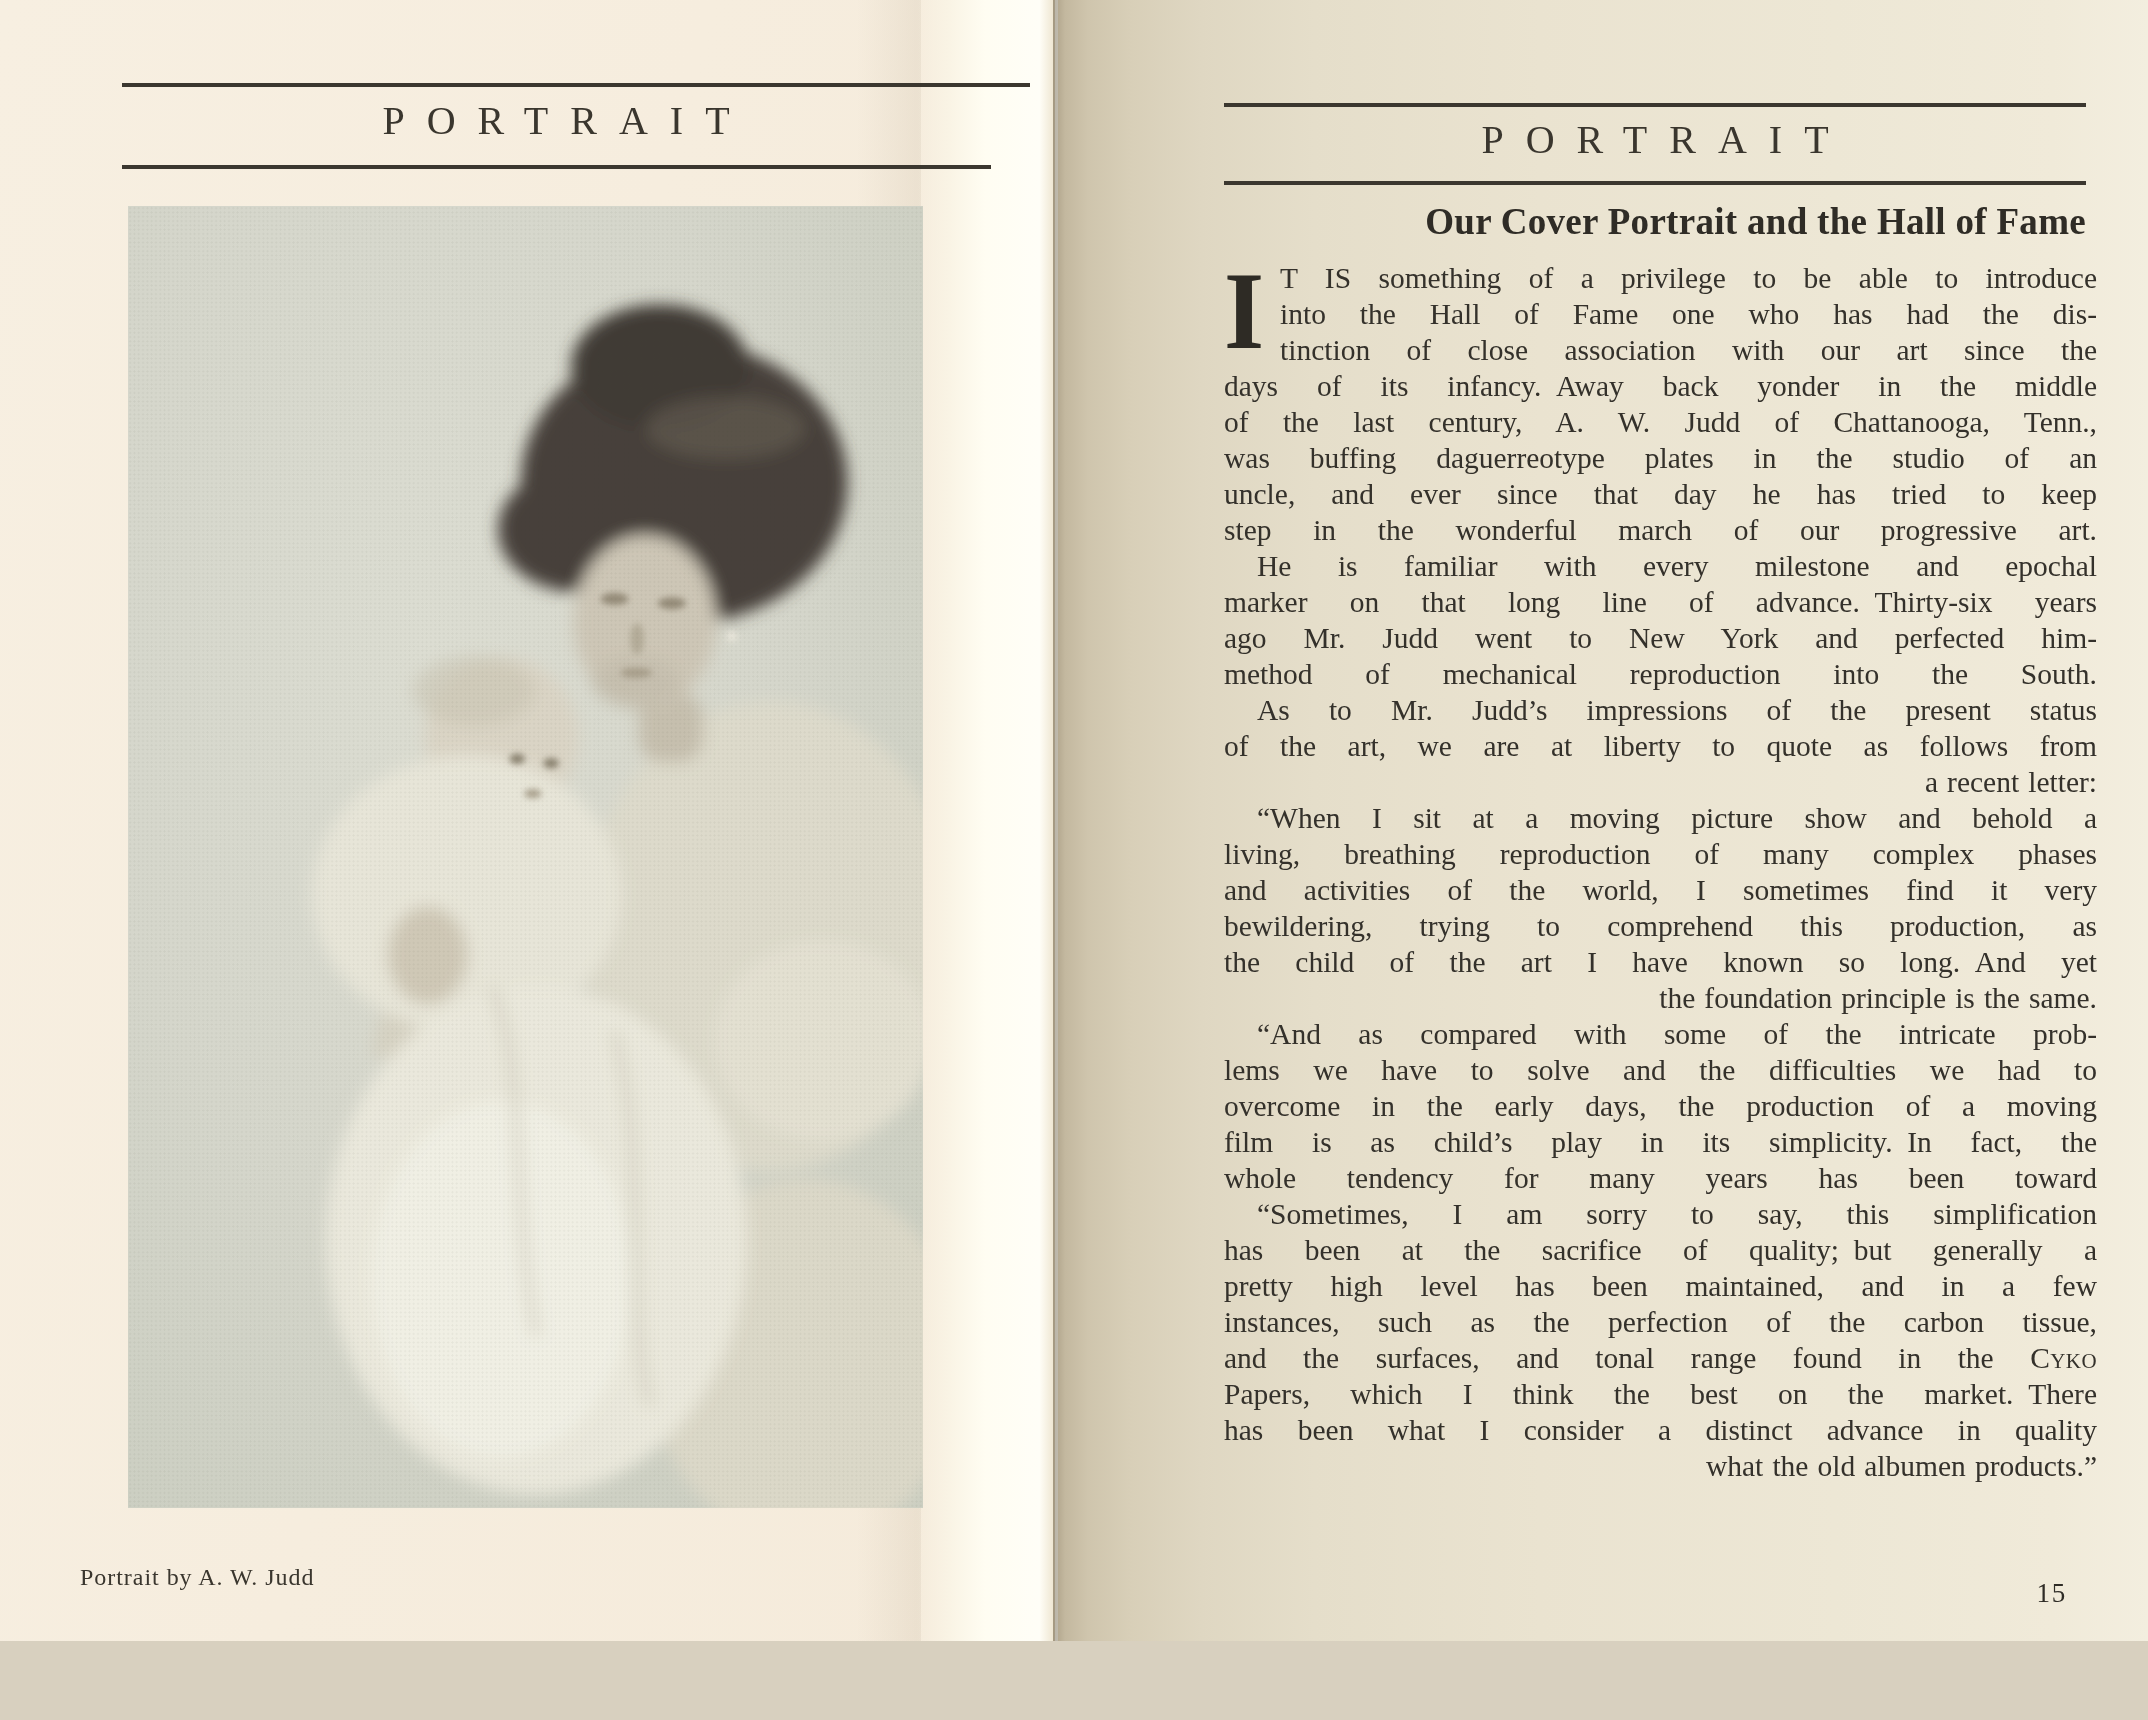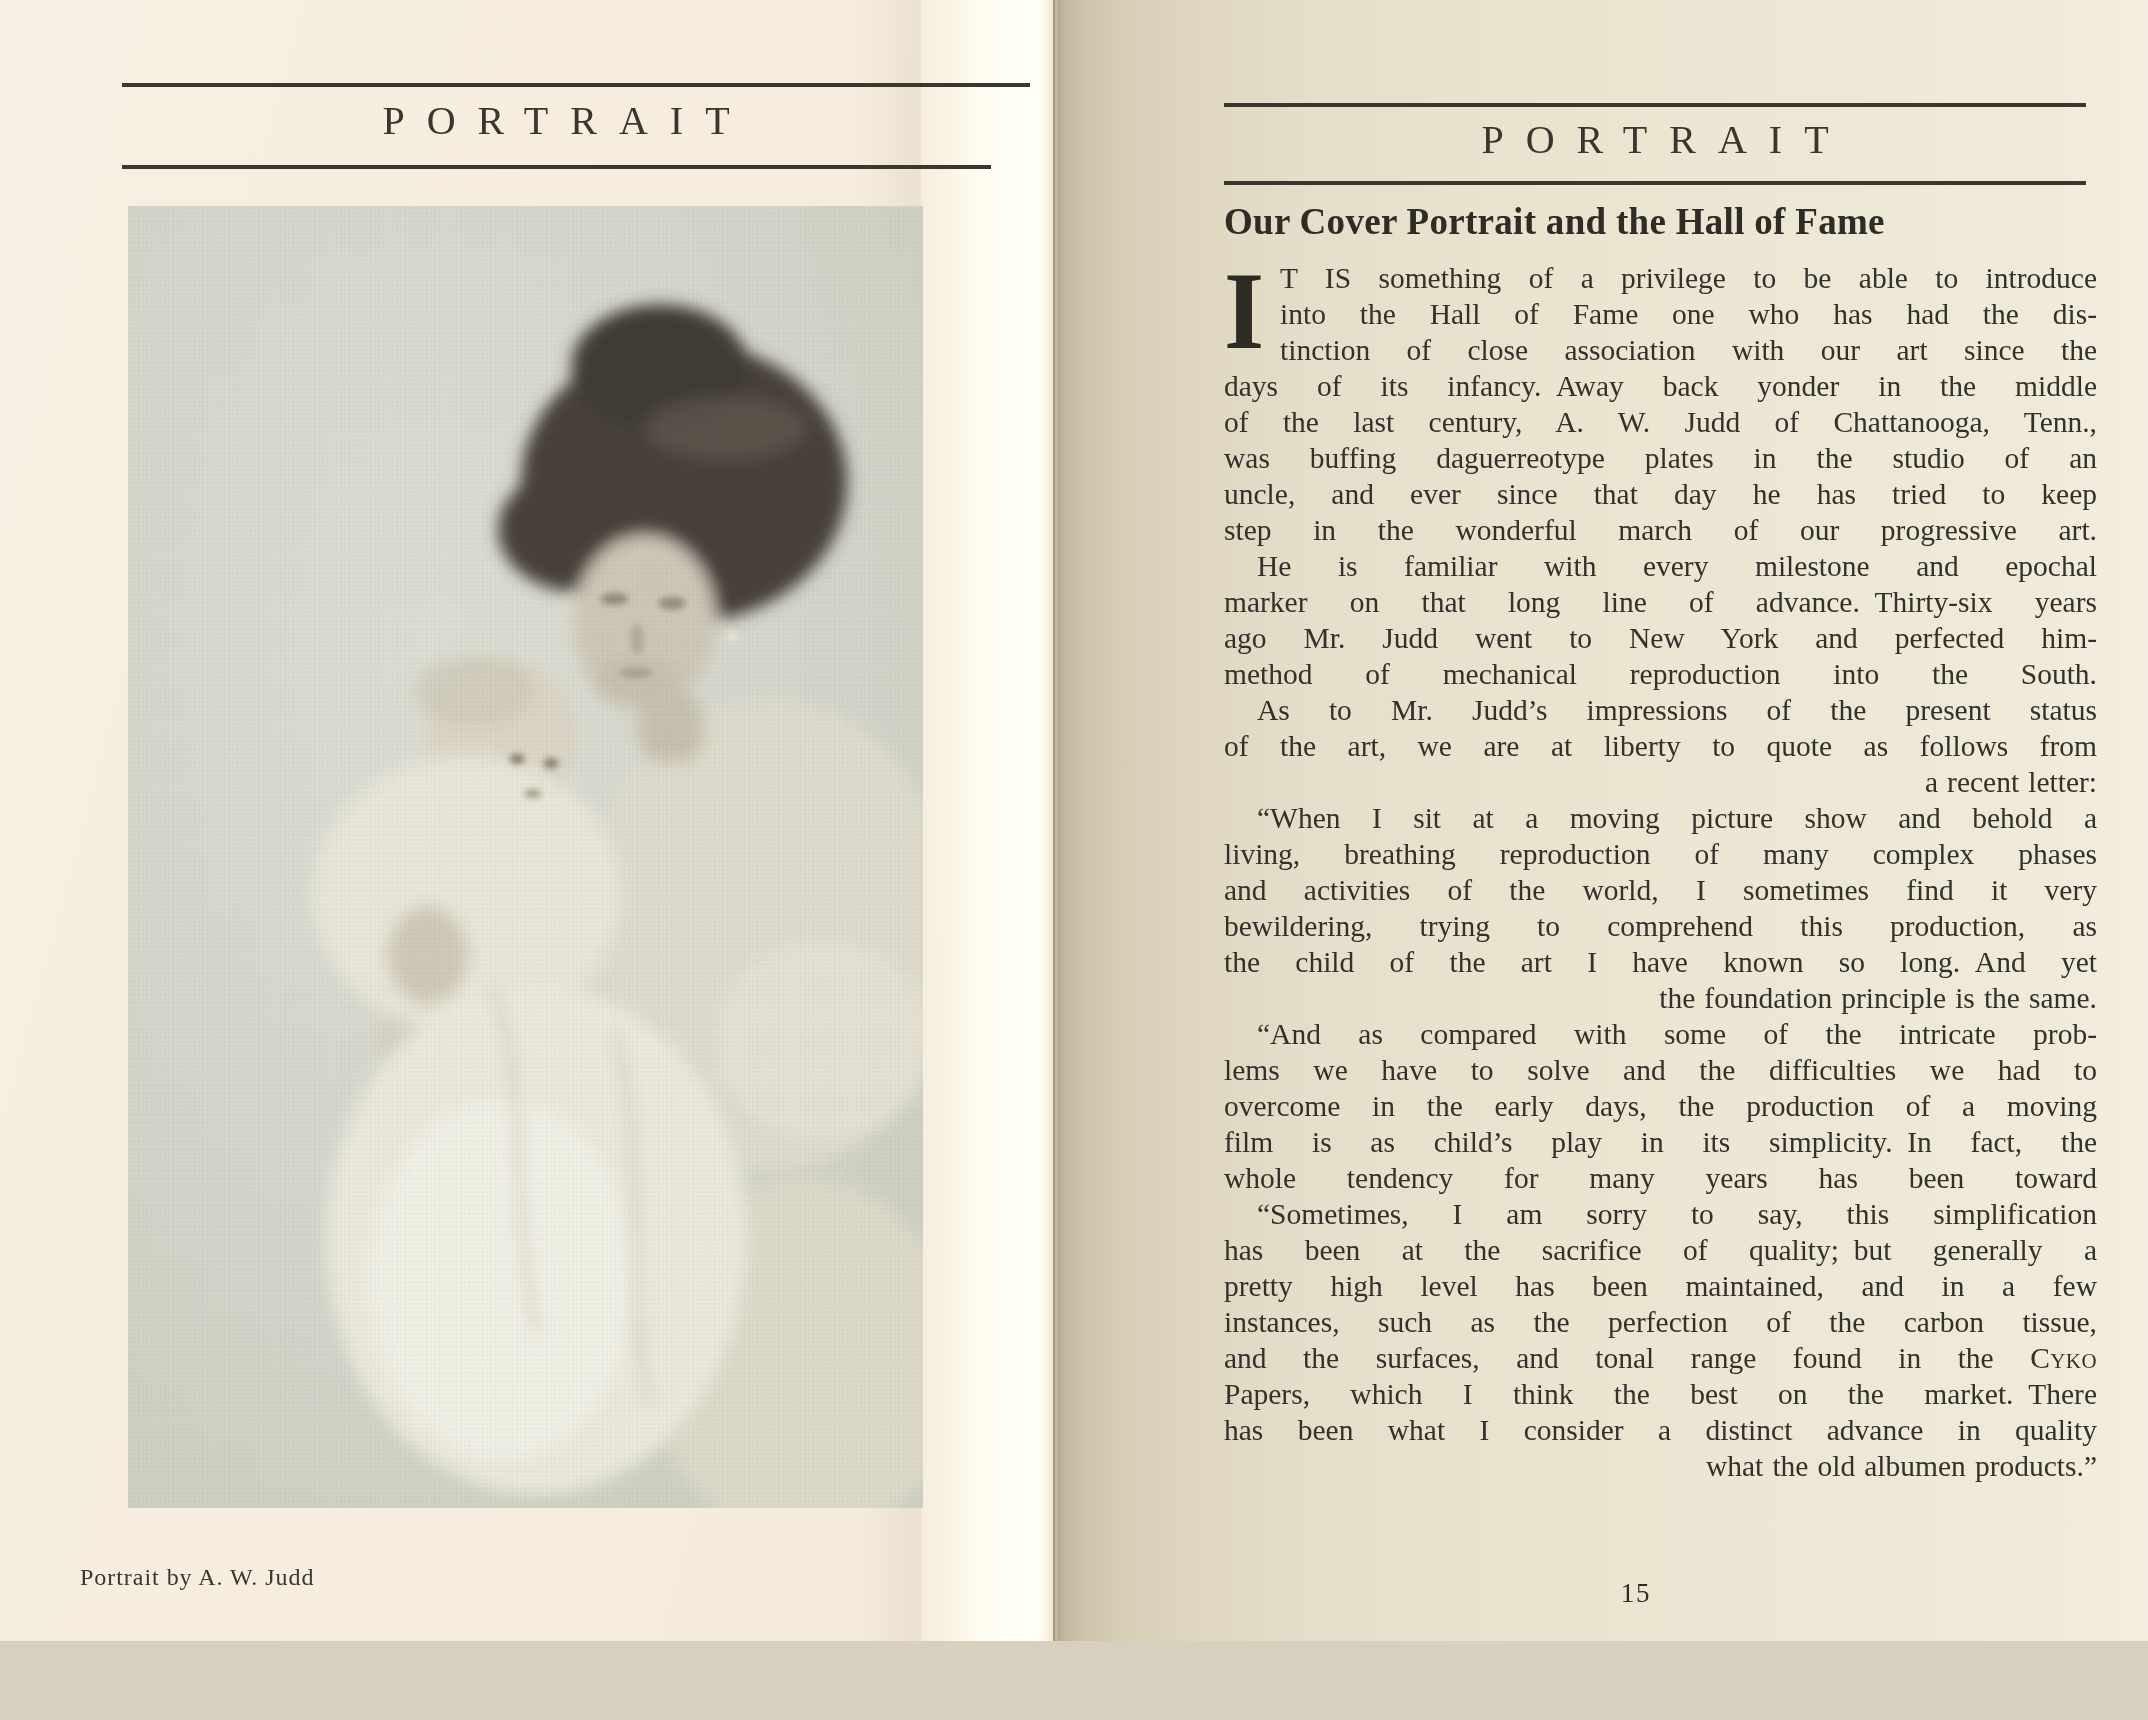--- a/index.html
+++ b/index.html
@@ -23,33 +23,33 @@
       text-indent:.55em;color:#3a362e;}
   
   .photo{position:absolute;left:128px;top:206px;width:795px;height:1302px;background:#d4d6cb;}
   .photo svg{display:block;}
   .halftone{position:absolute;left:128px;top:206px;width:795px;height:1302px;
       background-image:radial-gradient(rgba(60,68,52,.055) 1px,transparent 1.1px);
       background-size:4.3px 4.3px;pointer-events:none;}
   .caption{position:absolute;left:128px;top:1564px;width:795px;text-align:left;
       font-size:24px;letter-spacing:.04em;color:#3a362e;transform:translateX(-48px);}
   
-  .article-title{position:absolute;left:1224px;top:200px;width:862px;text-align:left;
+  .article-title{position:absolute;left:1224px;top:200px;width:862px;text-align:right;
       font-size:37px;font-weight:bold;letter-spacing:0.3px;color:#2f2c26;}
   .article{position:absolute;left:1224px;top:260px;width:873px;font-size:29.5px;word-spacing:1.7px;}
   .line{height:36px;line-height:36px;overflow:hidden;text-align:right;white-space:normal;}
   .line.jl{text-align:justify;}
   .line.jl::after{content:"";display:inline-block;width:100%;height:0;}
   .line.ind{text-indent:33px;}
   .line.dcpad{padding-left:56px;}
   .sc{font-variant:small-caps;letter-spacing:0.4px;}
   .drop-cap{position:absolute;left:0;top:-3.5px;font-size:103px;line-height:1;font-weight:bold;
       color:#2e2b25;transform:scaleY(1.06);transform-origin:top left;}
   .para1{position:relative;}
-  .page-number{position:absolute;left:1224px;top:1578px;width:862px;text-align:center;
+  .page-number{position:absolute;left:1224px;top:1578px;width:862px;text-align:right;
       font-size:27px;letter-spacing:1.7px;color:#2f2c26;transform:translateX(-19px);}
 </style>
 </head>
 <body>
 
 <div class="stage">
 
   <div class="gutter-shade"></div>
   <div class="right-paper"></div>
   <div class="gutter-highlight"></div>

